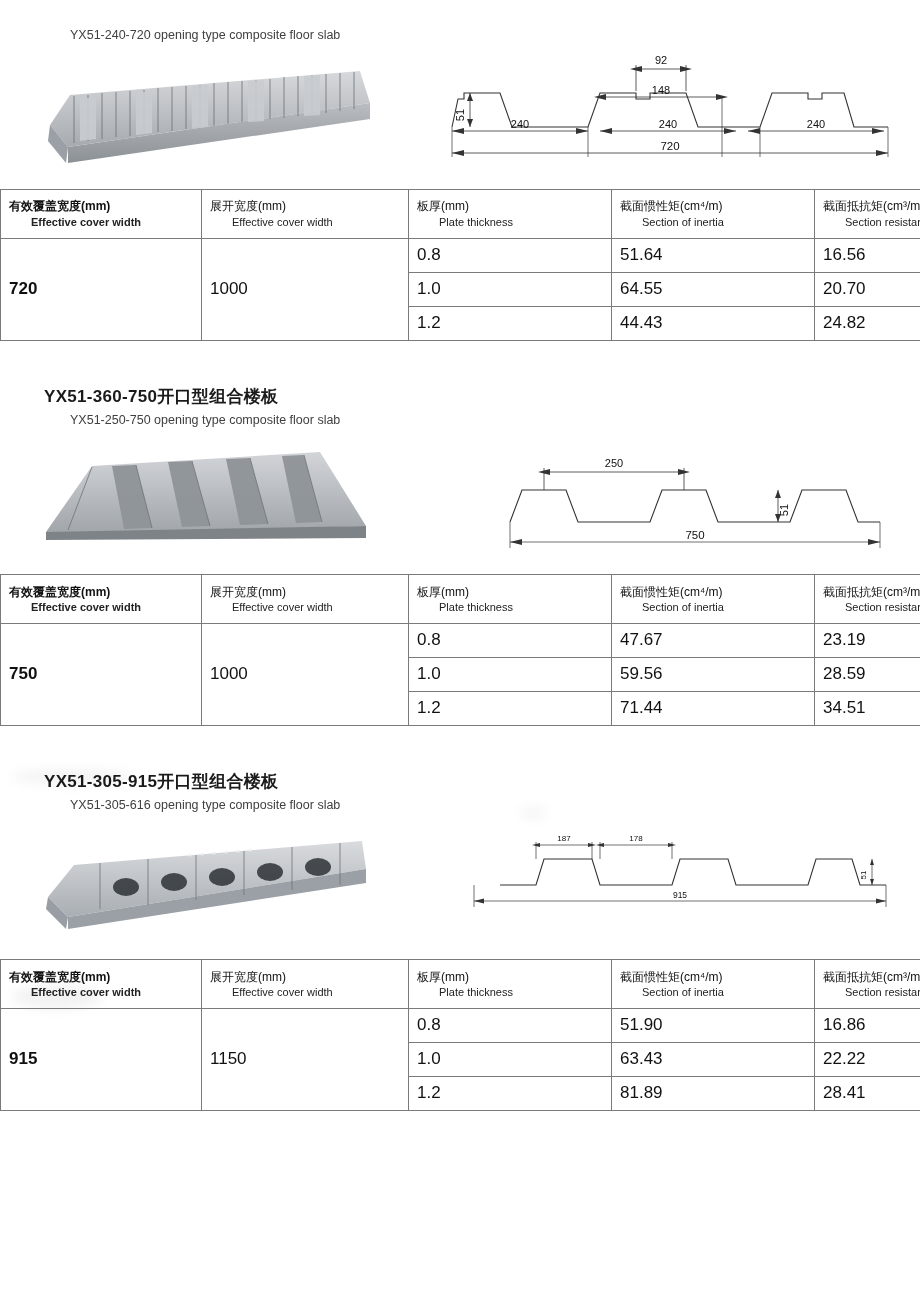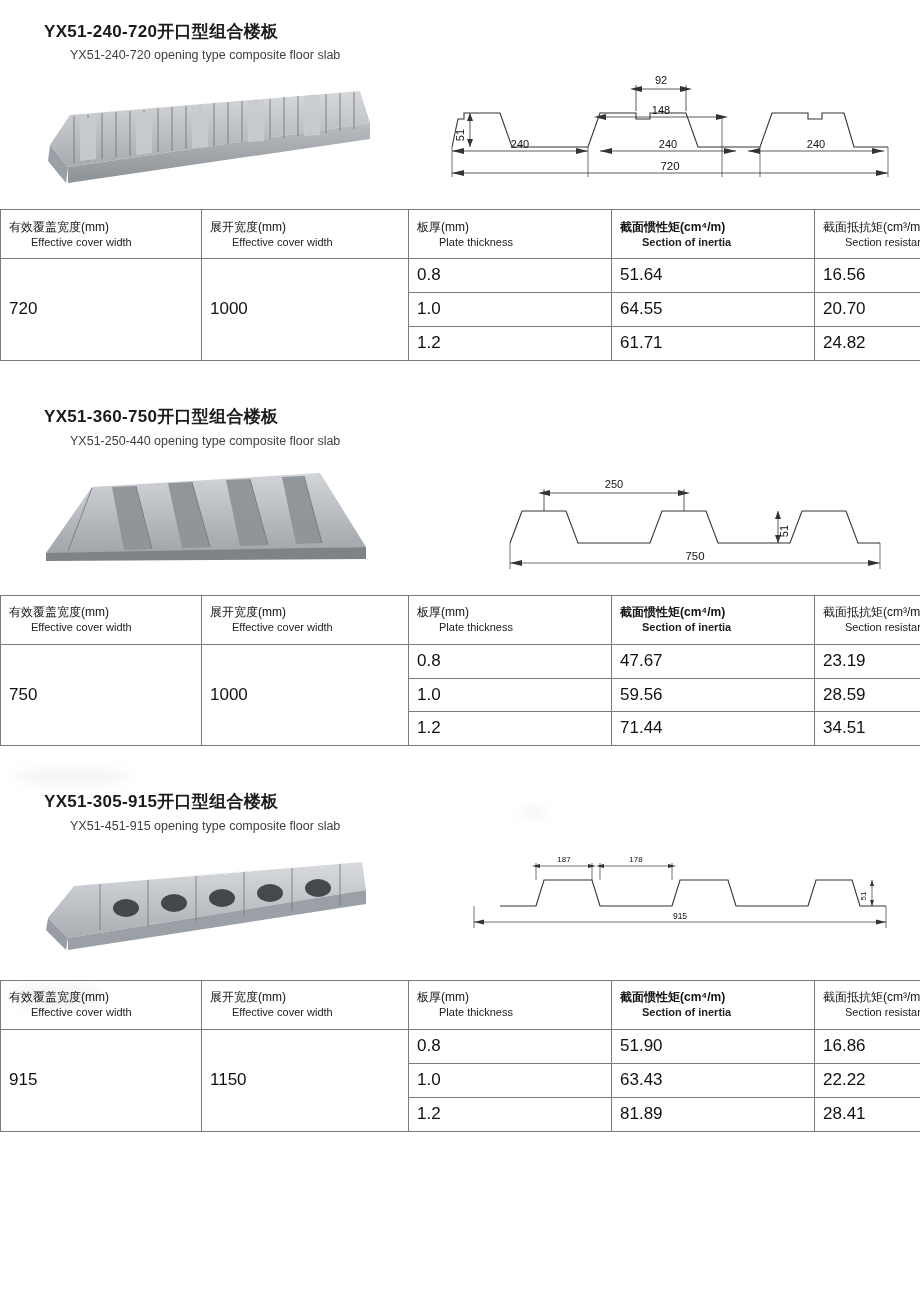--- a/index.html
+++ b/index.html
@@ -74,27 +74,27 @@
     vertical-align: middle;
     line-height: 1.35;
     color: #111;
   }
   table.spec td.head {
     height: 38px;
     vertical-align: middle;
   }
   .hd-cn { font-size: 12px; color: #111; }
   .hd-en { font-size: 11px; color: #222; margin-left: 22px; }
-  td.noleft { border-left: none; }
+  td.noleft { border-left: none; font-weight: bold; }
   td.noright { border-right: none; }
   .val { font-size: 17px; }
   .cw { width: 184px; }
   .ew { width: 190px; }
   .pt { width: 186px; }
-  .si { width: 186px; font-weight: bold; }
+  .si { width: 186px; }
   .srm { width: 174px; }
   .spacer-lg { height: 46px; }
 
   
   .scanblob {
     position: absolute;
     background: #f2f2f2;
     border-radius: 50%;
     filter: blur(6px);
     pointer-events: none;
@@ -105,21 +105,20 @@
 
 <div class="page">
 
   <div class="scanblob" style="left:520px;top:808px;width:26px;height:10px;"></div>
   <div class="scanblob" style="left:12px;top:770px;width:120px;height:14px;"></div>
   <div class="scanblob" style="left:12px;top:985px;width:90px;height:24px;"></div>
 
   <div style="height:22px"></div>
   <div class="section">
     <div class="sec-titles">
-      <div class="title-cn">YX51-240-720开口型组合楼板</div>
       <div class="title-en">YX51-240-720 opening type composite floor slab</div>
     </div>
 
     <div class="figures">
 
       <svg class="photo" viewBox="0 0 330 110" preserveAspectRatio="none">
         <defs>
           <linearGradient id="g1a" x1="0" y1="0" x2="0" y2="1">
             <stop offset="0%" stop-color="#d7d9dc"></stop>
               <stop offset="100%" stop-color="#a7abb0"></stop>
@@ -264,32 +263,32 @@
           <td class="val">51.64</td>
           <td class="val noright">16.56</td>
         </tr>
         <tr>
           <td class="val">1.0</td>
           <td class="val">64.55</td>
           <td class="val noright">20.70</td>
         </tr>
         <tr>
           <td class="val">1.2</td>
-          <td class="val">61.71</td>
+          <td class="val">44.43</td>
           <td class="val noright">24.82</td>
         </tr>
       </tbody>
     </table>
   </div>
 
   <div class="spacer-lg"></div>
   <div class="section">
     <div class="sec-titles">
       <div class="title-cn">YX51-360-750开口型组合楼板</div>
-      <div class="title-en">YX51-250-440 opening type composite floor slab</div>
+      <div class="title-en">YX51-250-750 opening type composite floor slab</div>
     </div>
 
     <div class="figures">
       <svg class="photo" viewBox="0 0 330 110" preserveAspectRatio="none">
         <defs>
           <linearGradient id="g2a" x1="0" y1="0" x2="0" y2="1">
             <stop offset="0%" stop-color="#d2d4d8"></stop>
               <stop offset="100%" stop-color="#9fa4a9"></stop>
           </linearGradient>
         </defs>
@@ -384,21 +383,21 @@
           <td class="val noright">34.51</td>
         </tr>
       </tbody>
     </table>
   </div>
 
   <div class="spacer-lg"></div>
   <div class="section">
     <div class="sec-titles">
       <div class="title-cn">YX51-305-915开口型组合楼板</div>
-      <div class="title-en">YX51-451-915 opening type composite floor slab</div>
+      <div class="title-en">YX51-305-616 opening type composite floor slab</div>
     </div>
 
     <div class="figures">
       <svg class="photo" viewBox="0 0 330 110" preserveAspectRatio="none">
         <defs>
           <linearGradient id="g3a" x1="0" y1="0" x2="0" y2="1">
             <stop offset="0%" stop-color="#d9dbde"></stop>
               <stop offset="100%" stop-color="#a9aeb3"></stop>
           </linearGradient>
         </defs>

